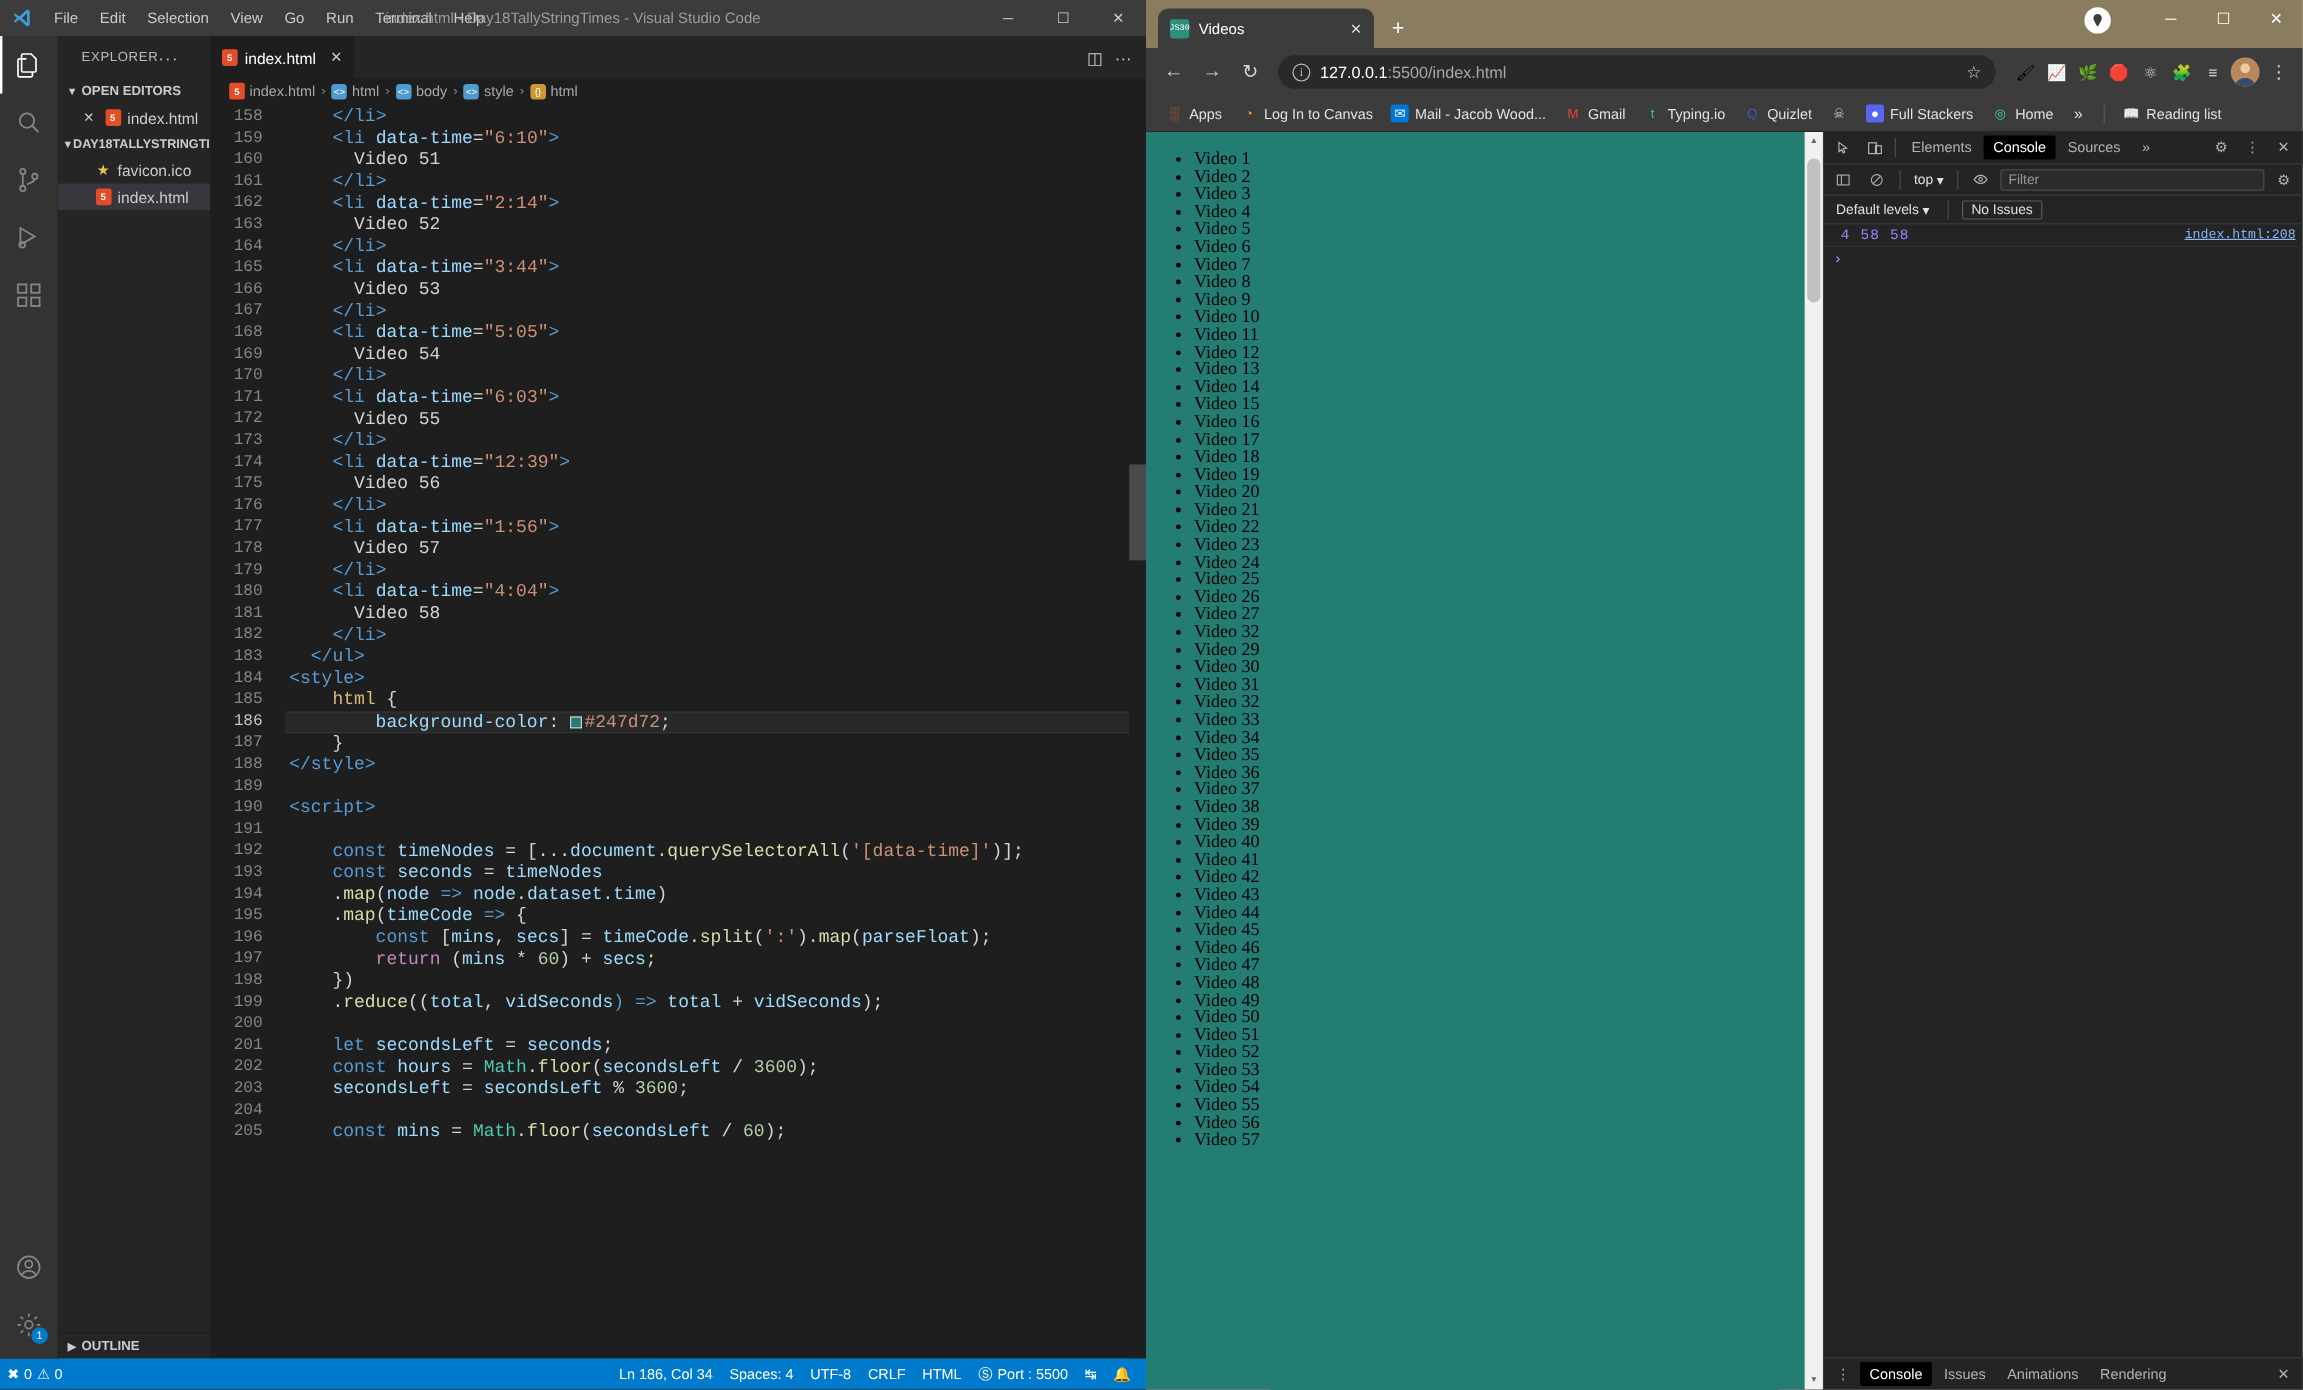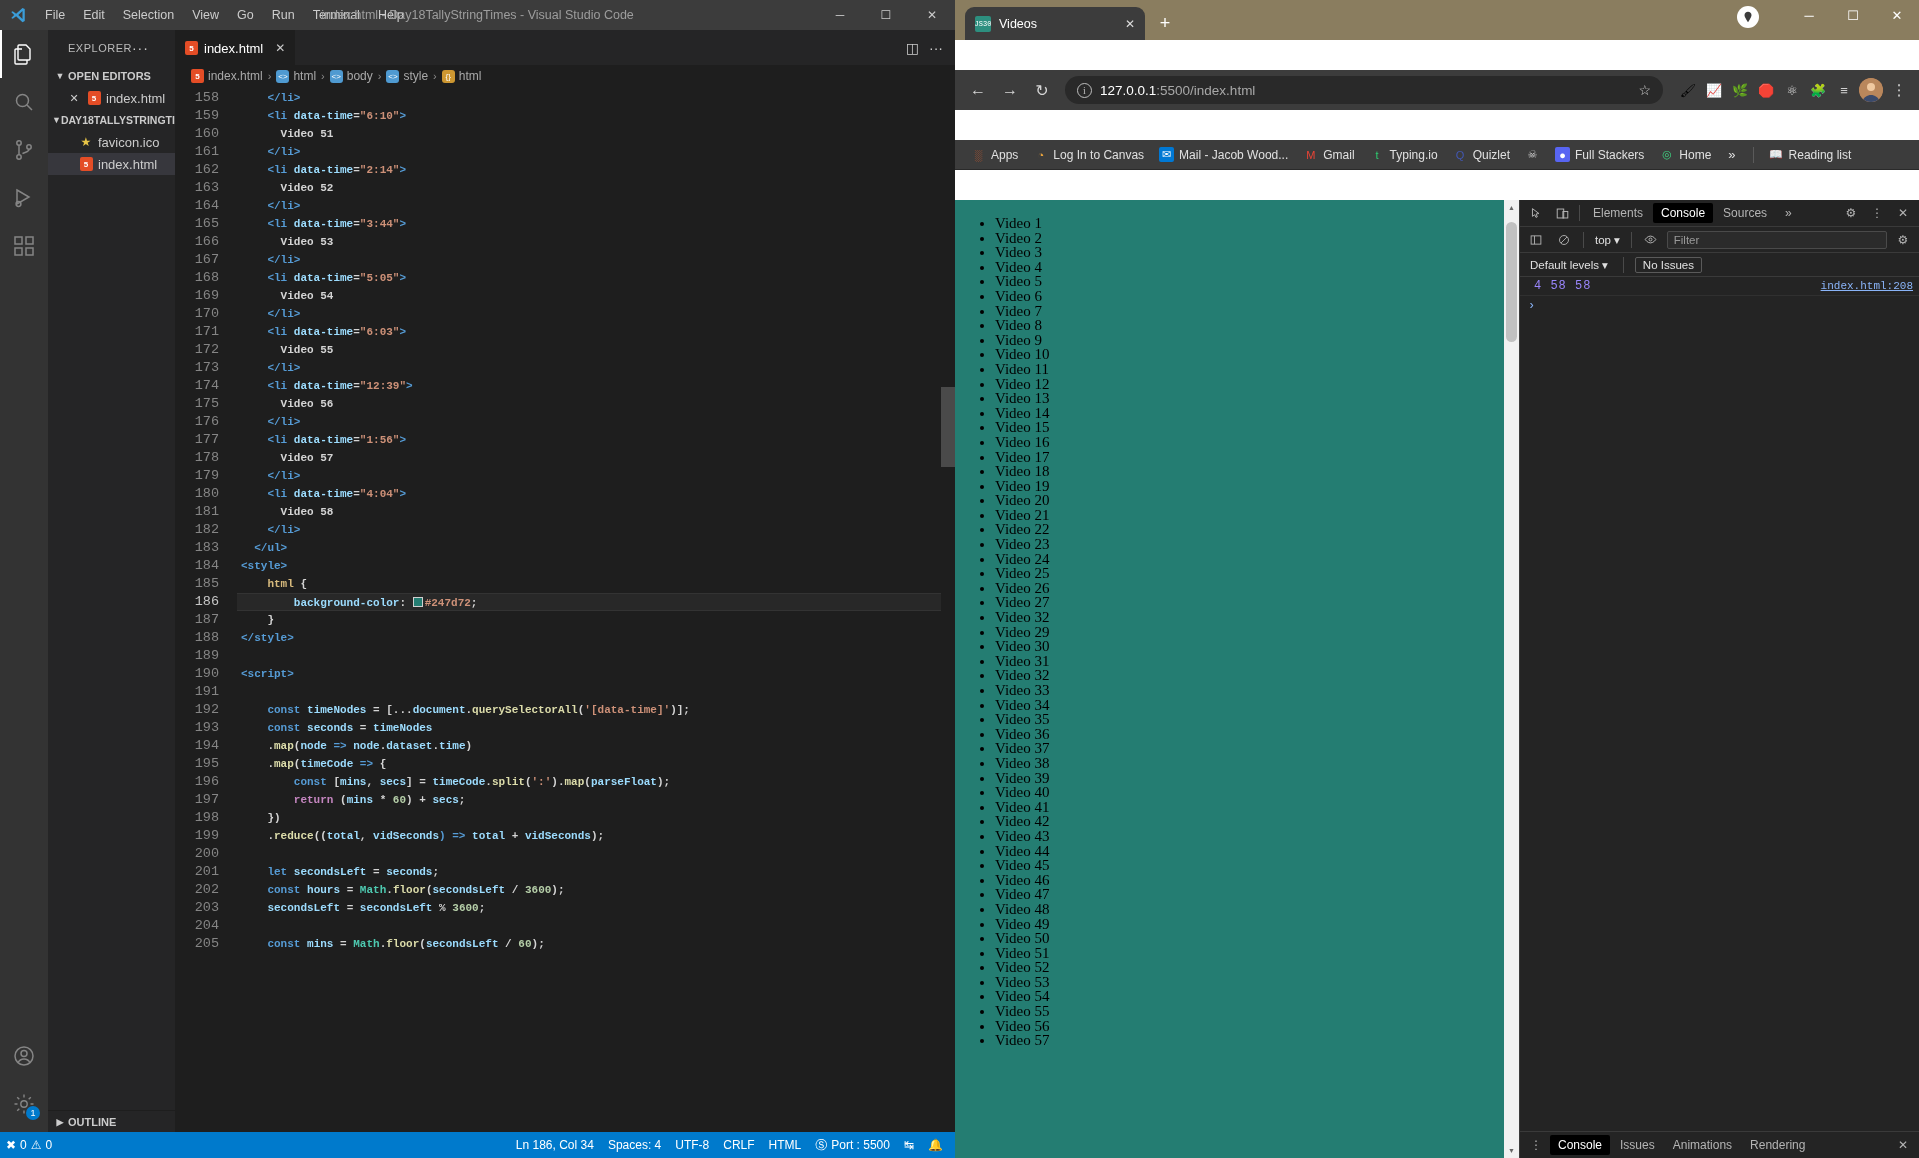--- a/index.html
+++ b/index.html
@@ -53,21 +53,21 @@
   .breadcrumbs { height: 22px; display: flex; align-items: center; padding-left: 16px; gap: 5px; font-size: 12px; color: #a9a9a9; flex: none; }
   .bc-item { display: flex; align-items: center; gap: 4px; }
   .bc-sep { color: #8c8c8c; font-size: 11px; }
   .bc-brace { width: 13px; height: 13px; border-radius: 3px; background: #4f9ad1; color: #fff; font-size: 8px; display:flex; align-items:center; justify-content:center; }
   .bc-brace.orange { background: #cd9731; }
 
   .code-wrap { flex: 1; display: flex; min-height: 0; position: relative; overflow: hidden; }
   .gutter { width: 62px; flex: none; text-align: right; padding-right: 18px; color: #858585; font-size: 13.5px; font-family: "Liberation Mono", monospace; padding-top: 2px; }
   .gutter div { height: 18px; line-height: 18px; }
   .gutter div.cur { color: #c6c6c6; }
-  .code { flex: 1; font-family: "Liberation Mono", monospace; font-size: 11px; padding-top: 2px; white-space: pre; color: #d4d4d4; position: relative; overflow: hidden; font-weight: bold; }
+  .code { flex: 1; font-family: "Liberation Mono", monospace; font-size: 15px; padding-top: 2px; white-space: pre; color: #d4d4d4; position: relative; overflow: hidden; }
   .code div.ln { height: 18px; line-height: 18px; padding-left: 4px; }
   .code div.ln.cur { background: #282828; border-top: 1px solid #333; border-bottom: 1px solid #333; height: 18px; box-sizing: border-box; }
   .t-tag { color: #569cd6; }
   .t-attr { color: #9cdcfe; }
   .t-str { color: #ce9178; }
   .t-kw { color: #569cd6; }
   .t-kw2 { color: #c586c0; }
   .t-var { color: #9cdcfe; }
   .t-fn { color: #dcdcaa; }
   .t-num { color: #b5cea8; }
@@ -79,21 +79,21 @@
   .swatch { display: inline-block; width: 10px; height: 10px; background: #247d72; border: 1px solid #cfcfcf; vertical-align: -1px; margin-right: 2px; }
   .minimap { position: absolute; right: 0; top: 0; bottom: 0; width: 14px; background: #1e1e1e; }
   .mm-slider { position: absolute; right: 0; width: 14px; background: #4a4a4a; }
 
   .statusbar { height: 26px; background: #007acc; display: flex; align-items: center; color: #ffffff; font-size: 12px; flex: none; padding: 0 6px; }
   .sb-left { display: flex; align-items: center; gap: 10px; }
   .sb-right { margin-left: auto; display: flex; align-items: center; gap: 14px; padding-right: 6px; }
   .sb-cell { display: flex; align-items: center; gap: 4px; }
 
   
-  .chrome { width: 964px; height: 1158px; display: flex; flex-direction: column; background: #ffffff; gap: 30px; }
+  .chrome { width: 964px; height: 1158px; display: flex; flex-direction: column; background: #ffffff; }
   .chrome-tabstrip { height: 40px; background: #8a7d5f; display: flex; align-items: flex-end; position: relative; flex: none; padding-left: 10px; }
   .ch-tab { height: 33px; background: #3c3c3c; border-radius: 9px 9px 0 0; display: flex; align-items: center; padding: 0 10px; gap: 8px; min-width: 180px; color: #ffffff; font-size: 12.5px; }
   .ch-tab-fav { width: 16px; height: 16px; background: #2d8f7f; color: #fff; font-size: 7px; display: flex; align-items: center; justify-content: center; border-radius: 2px; font-family: "Liberation Mono", monospace; }
   .ch-tab-title { flex: 1; }
   .ch-tab-x { font-size: 12px; color: #dddddd; }
   .ch-newtab { width: 28px; height: 28px; display: flex; align-items: center; justify-content: center; color: #ffffff; font-size: 18px; margin-bottom: 3px; margin-left: 6px; }
   .ch-wincontrols { position: absolute; right: 0; top: 0; display: flex; }
   .ch-wc { width: 44px; height: 30px; display: flex; align-items: center; justify-content: center; color: #ffffff; font-size: 13px; }
   .ch-profile-pill { position: absolute; right: 160px; top: 6px; width: 22px; height: 22px; border-radius: 50%; background: #ffffff; display: flex; align-items: center; justify-content: center; }
 

